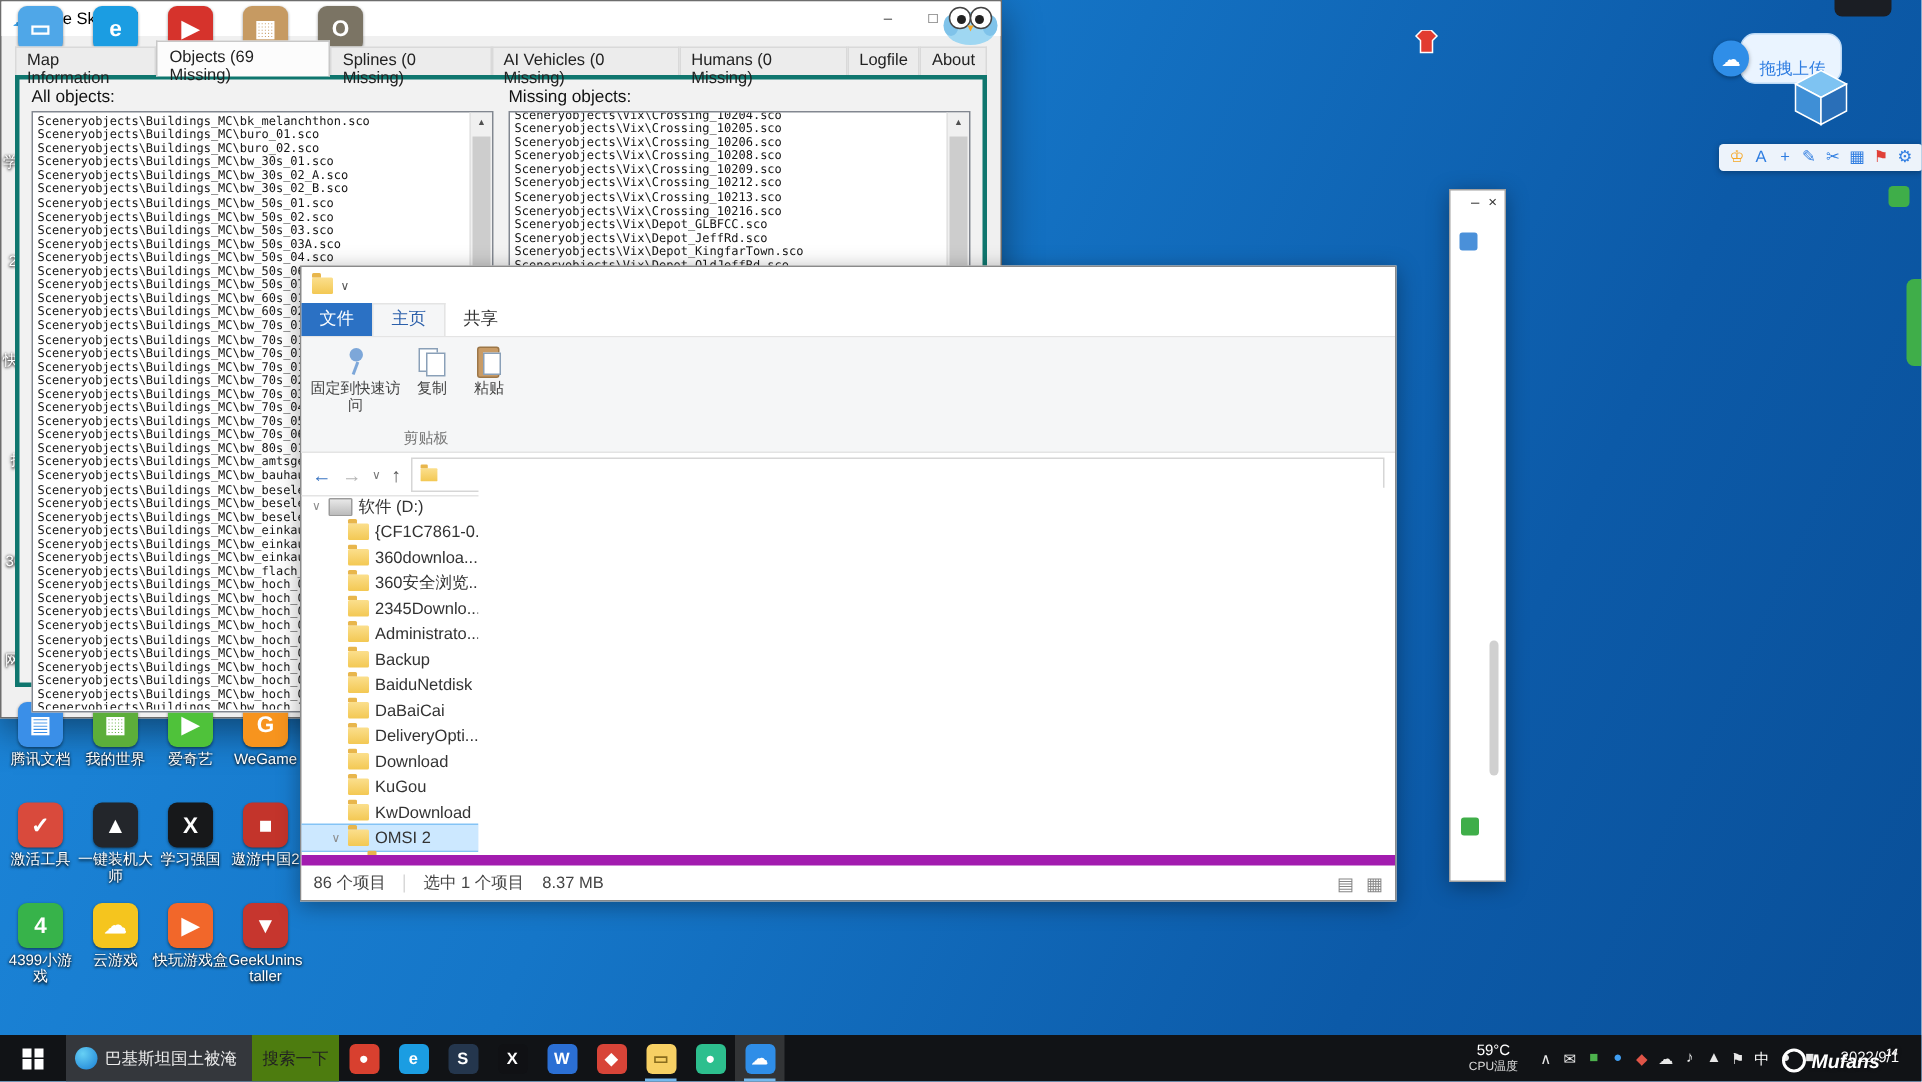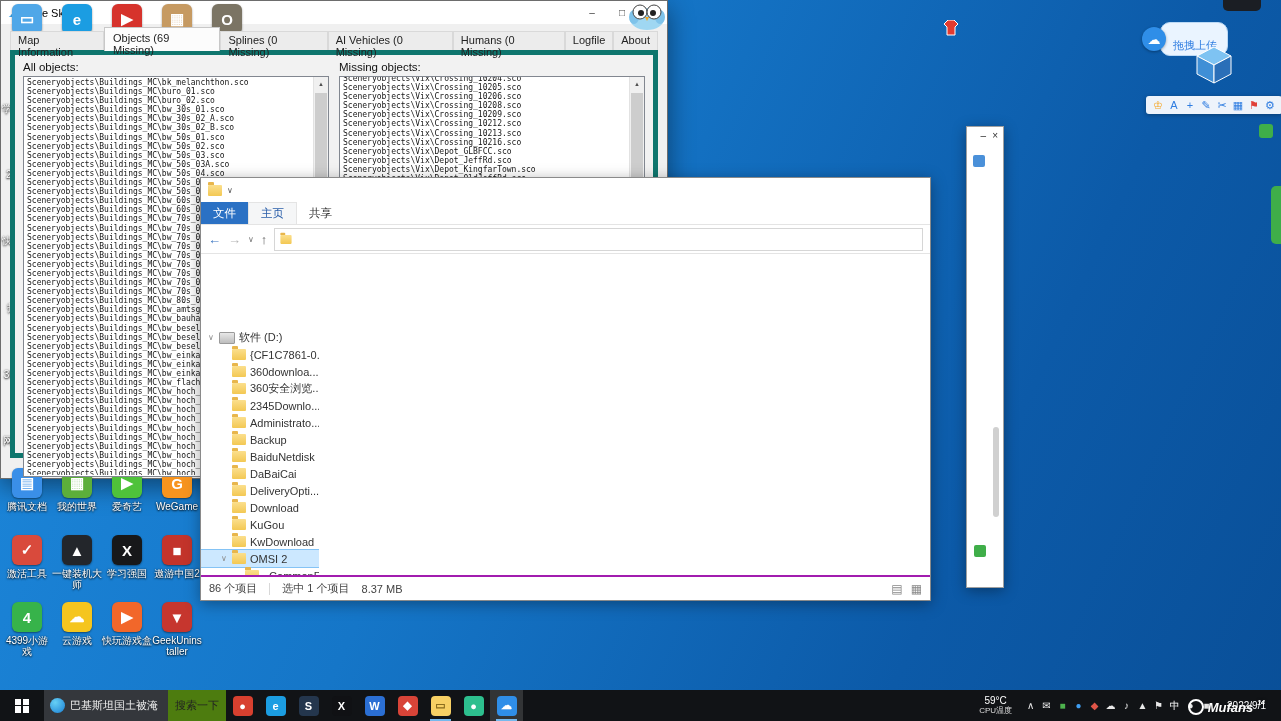--- a/index.html
+++ b/index.html
@@ -47,21 +47,21 @@
   .nav-g.drop{font-size:8px;color:#777;}
   .addr{flex:1;height:21px;border:1px solid #d6d6d6;display:flex;align-items:center;padding-left:4px;background:#fff;}
   .exp-main{position:absolute;top:147px;bottom:23px;left:0;right:0;display:flex;overflow:hidden;}
   #tree{width:118px;padding-top:4px;overflow:hidden;}
   .trow{height:17px;display:flex;align-items:center;gap:4px;font-size:11px;color:#333;white-space:nowrap;overflow:hidden;}
   .trow.tsel{background:#cce8ff;outline:1px solid #84c3f5;}
   .tarrow{width:8px;font-size:8px;color:#8c8c8c;flex:none;text-align:center;}
   .disk{width:14px;height:10px;background:linear-gradient(#e8e8e8,#bdbdbd);border:1px solid #9a9a9a;border-radius:1px;flex:none;}
   .tlabel{overflow:hidden;text-overflow:clip;}
   .filearea{flex:1;background:#fff;}
-  .exp-status{position:absolute;bottom:0;height:23px;left:0;right:0;border-top:2px solid #a21caf;display:flex;align-items:center;
+  .exp-status{position:absolute;bottom:0;height:23px;left:0;right:0;border-top:7px solid #a21caf;display:flex;align-items:center;
     font-size:11px;color:#444;padding:0 8px;gap:12px;background:#fff;}
   .sep{width:1px;height:12px;background:#d8d8d8;}
   .view-icons{margin-left:auto;display:flex;gap:8px;font-size:12px;color:#888;}
   
   #bgwin{left:966px;top:126px;width:38px;height:462px;z-index:1;border-color:#a0a0a0;}
   #bgwin .topbtns{position:absolute;top:3px;right:5px;font-size:10px;color:#333;display:flex;gap:6px;}
   #bgwin .mini-ic{position:absolute;top:28px;left:6px;width:12px;height:12px;background:#4a90d9;border-radius:2px;}
   #bgwin .scrollstrip{position:absolute;top:300px;right:4px;width:6px;height:90px;background:#d0d0d0;border-radius:3px;}
   #bgwin .green-ic{position:absolute;bottom:30px;left:7px;width:12px;height:12px;background:#3fae49;border-radius:2px;}
   
@@ -69,21 +69,21 @@
     box-shadow:0 8px 24px rgba(0,0,0,.45);}
   .dlg-title{height:23px;background:#fff;display:flex;align-items:center;padding-left:7px;gap:5px;font-size:11px;color:#000;}
   .dlg-cloud{color:#3fa3e8;font-size:13px;line-height:13px;}
   .dlg-btns{margin-left:auto;display:flex;height:100%;}
   .dlg-btn{width:30px;display:flex;align-items:center;justify-content:center;font-size:10px;color:#444;}
   .dlg-body{padding:5px 9px 8px;}
   #dlg-tabs{display:flex;align-items:flex-end;height:21px;position:relative;z-index:2;}
   .tab{border:1px solid #d9d9d9;border-bottom:none;background:#ececec;padding:2px 7px;font-size:11px;color:#222;height:14px;
     position:relative;top:0;}
   .tab.sel{background:#fcfcfc;padding:4px 8px;height:15px;top:1px;z-index:3;border-color:#c8c8c8;}
-  .tabpage{border:5px solid #0f766e;background:#f2f2f2;padding:5px 8px 8px;height:408px;box-sizing:border-box;position:relative;z-index:1;}
+  .tabpage{border:3px solid #0f766e;background:#f2f2f2;padding:5px 8px 8px;height:408px;box-sizing:border-box;position:relative;z-index:1;}
   .panes{display:flex;gap:10px;}
   .pane{flex:1;min-width:0;}
   .pane-label{font-size:11.5px;color:#111;margin:1px 0 3px;}
   .listbox{height:399px;background:#fff;border:1px solid #828790;position:relative;overflow:hidden;}
   .lb-inner{position:absolute;top:1px;left:3px;right:15px;bottom:1px;overflow:hidden;
     font-family:"DejaVu Sans Mono","Liberation Mono",monospace;font-size:8px;line-height:9.1px;color:#151515;white-space:pre;}
   .lb-inner.clip{margin-top:-4px;}
   .lb-inner.hb{bottom:15px;}
   .vscroll{position:absolute;top:0;right:0;bottom:0;width:14px;background:#f0f0f0;border-left:1px solid #e2e2e2;}
   .vscroll.hb{bottom:14px;}
@@ -391,20 +391,37 @@
 <div id="explorer" class="window">
   <div class="exp-title">
     <span class="folder"></span>
     <span class="qat">∨</span>
   </div>
   <div class="exp-tabs" id="exp-tabs">
       <div class="exp-tab file">文件</div>
       <div class="exp-tab active">主页</div>
       <div class="exp-tab">共享</div>
     </div>
+  <div class="exp-ribbon">
+    <div id="rb-btns">
+        <div class="rb-btn">
+          <div class="rbi pin-icon"></div>
+          <div class="rbl">固定到快速访问</div>
+        </div>
+        <div class="rb-btn">
+          <div class="rbi copy-icon"></div>
+          <div class="rbl">复制</div>
+        </div>
+        <div class="rb-btn">
+          <div class="rbi paste-icon"></div>
+          <div class="rbl">粘贴</div>
+        </div>
+      </div>
+    <div class="rb-group-label">剪贴板</div>
+  </div>
   <div class="exp-nav">
     <span class="nav-g back">←</span>
     <span class="nav-g fwd">→</span>
     <span class="nav-g drop">∨</span>
     <span class="nav-g">↑</span>
     <div class="addr">
       <span class="folder small"></span>
     </div>
   </div>
   <div class="exp-main">

